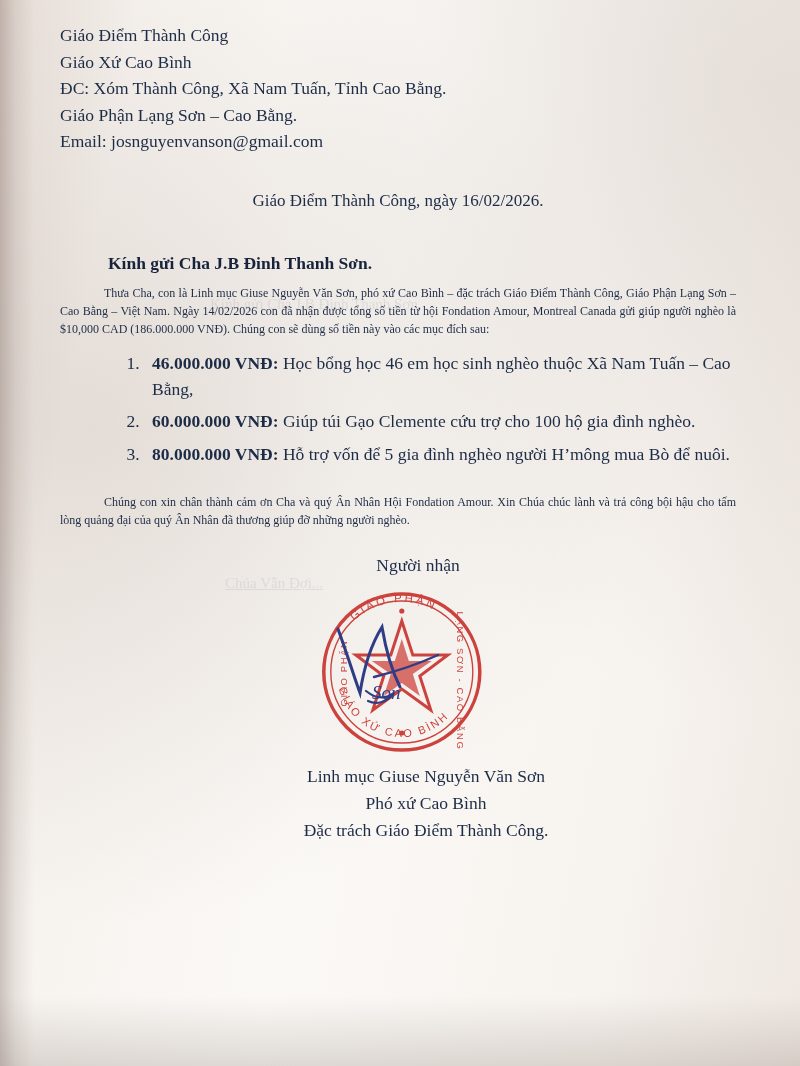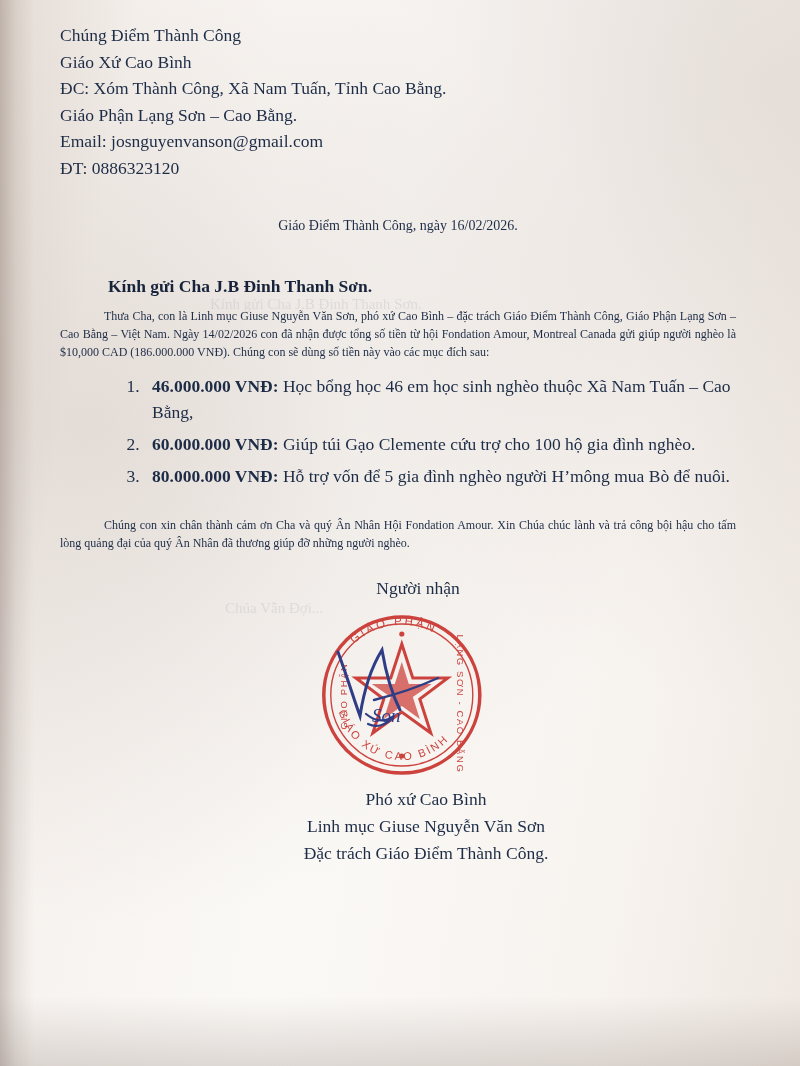--- a/index.html
+++ b/index.html
@@ -65,21 +65,21 @@
     margin-top: 36px;
   }
   .doc-title {
     font-size: 25px;
     font-weight: bold;
     letter-spacing: 2.2px;
     color: #16233b;
   }
   .doc-place-date {
     margin-top: 20px;
-    font-size: 14px;
+    font-size: 17px;
     color: #1d2c46;
   }
 
   
   .salutation {
     margin-top: 42px;
     margin-left: 48px;
     font-size: 17.5px;
     font-weight: bold;
     color: #16233b;
@@ -164,39 +164,38 @@
   
   .ghost {
     position: absolute;
     color: rgba(90, 110, 140, 0.13);
     font-size: 15px;
     z-index: 2;
     pointer-events: none;
     white-space: nowrap;
   }
   .ghost.g1 { top: 296px; left: 210px; }
-  .ghost.g2 { top: 600px; left: 225px; }
+  .ghost.g2 { top: 575px; left: 225px; text-decoration: underline; }
 </style>
 </head>
 <body>
 
 <div class="page">
 
   <div class="ghost g1">Kính gửi Cha J.B Đinh Thanh Sơn.</div>
   <div class="ghost g2">Chúa Vẫn Đợi...</div>
 
   <div class="content">
 
     <div class="letterhead">
-      <div>Chúng Điểm Thành Công</div>
+      <div>Giáo Điểm Thành Công</div>
       <div>Giáo Xứ Cao Bình</div>
       <div>ĐC: Xóm Thành Công, Xã Nam Tuấn, Tỉnh Cao Bằng.</div>
       <div>Giáo Phận Lạng Sơn – Cao Bằng.</div>
       <div>Email: josnguyenvanson@gmail.com</div>
-      <div>ĐT: 0886323120</div>
     </div>
 
     <div class="title-block">
       <div class="doc-place-date">Giáo Điểm Thành Công, ngày 16/02/2026.</div>
     </div>
 
     <div class="salutation">Kính gửi Cha J.B Đinh Thanh Sơn.</div>
 
     <p class="para first">Thưa Cha, con là Linh mục Giuse Nguyễn Văn Sơn, phó xứ Cao Bình – đặc trách Giáo Điểm Thành Công, Giáo Phận Lạng Sơn – Cao Bằng – Việt Nam. Ngày 14/02/2026 con đã nhận được tổng số tiền từ hội Fondation Amour, Montreal Canada gửi giúp người nghèo là $10,000 CAD (186.000.000 VNĐ). Chúng con sẽ dùng số tiền này vào các mục đích sau:</p>
 
@@ -244,20 +243,20 @@
       <div class="signature-scribble">
         <svg viewBox="0 0 150 110" width="150" height="110" aria-hidden="true">
           <path d="M 18,22 C 30,55 34,70 40,86 C 44,60 52,36 62,20 C 66,44 72,64 80,80" fill="none" stroke="#2f3d86" stroke-width="3" stroke-linecap="round"></path>
           <path d="M 54,70 C 70,66 92,60 118,48" fill="none" stroke="#2f3d86" stroke-width="2.4" stroke-linecap="round"></path>
           <path d="M 46,84 C 56,92 66,92 74,86 C 66,96 56,98 48,94" fill="none" stroke="#2f3d86" stroke-width="2.2" stroke-linecap="round"></path>
           <text x="52" y="92" font-family="Liberation Serif, serif" font-size="19" fill="#2f3d86" font-style="italic">Son</text>
         </svg>
       </div>
 
       <div class="signer">
+        <div>Linh mục Giuse Nguyễn Văn Sơn</div>
         <div>Phó xứ Cao Bình</div>
-        <div>Linh mục Giuse Nguyễn Văn Sơn</div>
         <div>Đặc trách Giáo Điểm Thành Công.</div>
       </div>
     </div>
 
   </div>
 </div>
 
 </body></html>

